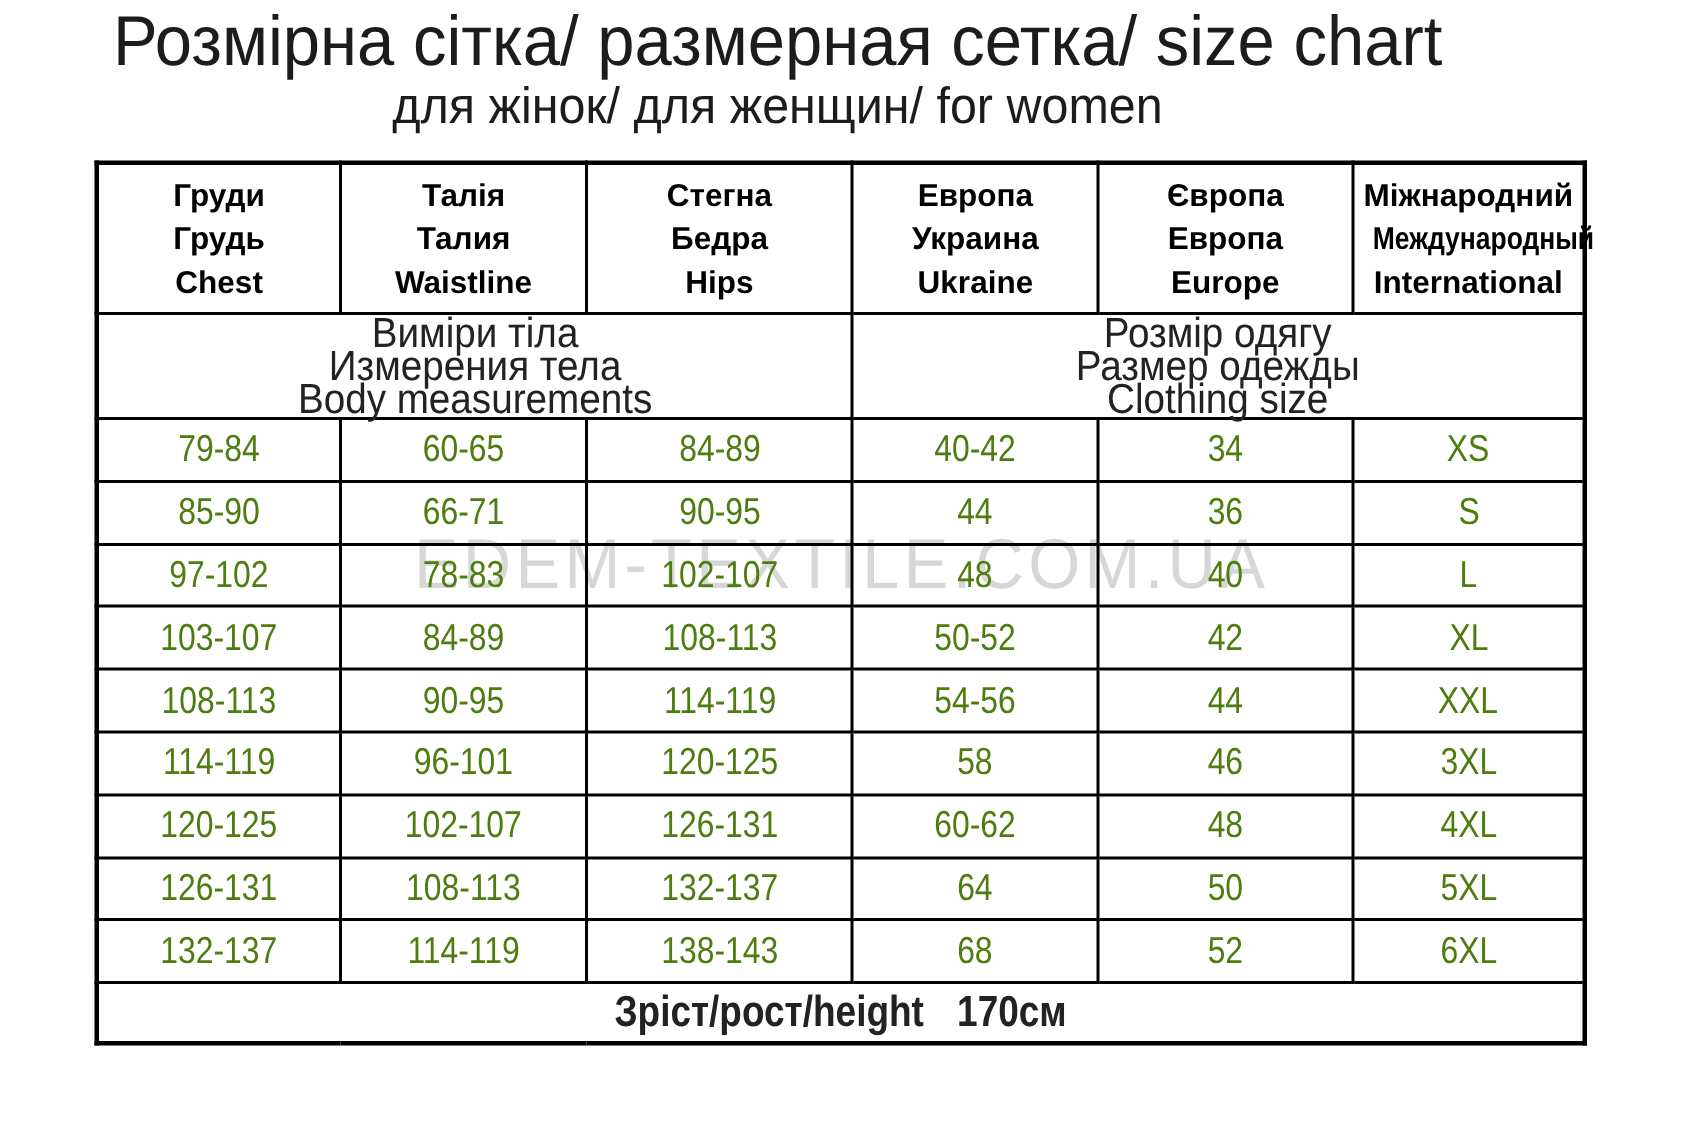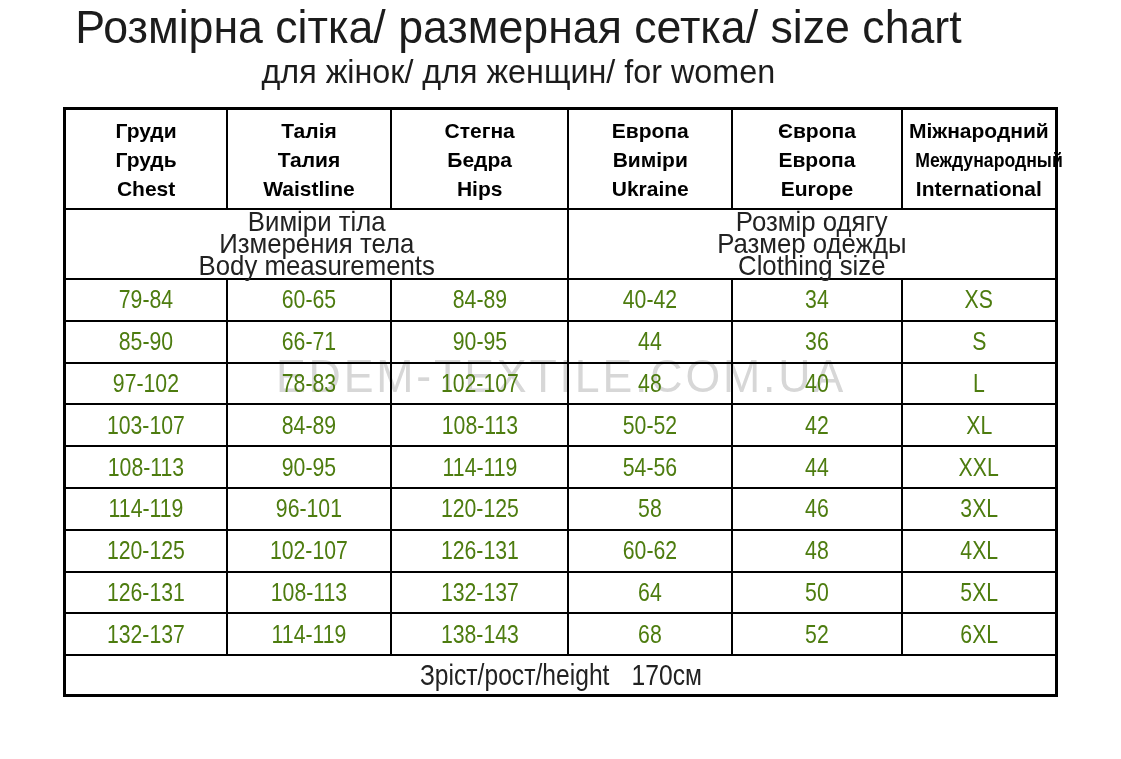--- a/index.html
+++ b/index.html
@@ -105,21 +105,21 @@
   }
   .cond {
     display: inline-block;
     transform: scaleX(0.85);
     transform-origin: center;
     white-space: nowrap;
   }
   tr.footer-row td {
     height: 38px;
     font-size: 29px;
-    font-weight: 400;
+    font-weight: 700;
     color: #222222;
   }
   .footer-label { margin-right: 26px; }
 </style>
 </head>
 <body>
 
 <div class="titles">
   <div>
     <span class="main-title">Розмірна сітка/ размерная сетка/ size chart</span>
@@ -152,21 +152,21 @@
         <span class="hdr-line">Талия</span>
         <span class="hdr-line">Waistline</span>
       </th>
       <th>
         <span class="hdr-line">Стегна</span>
         <span class="hdr-line">Бедра</span>
         <span class="hdr-line">Hips</span>
       </th>
       <th>
         <span class="hdr-line">Европа</span>
-        <span class="hdr-line">Виміри</span>
+        <span class="hdr-line">Украина</span>
         <span class="hdr-line">Ukraine</span>
       </th>
       <th>
         <span class="hdr-line">Європа</span>
         <span class="hdr-line">Европа</span>
         <span class="hdr-line">Europe</span>
       </th>
       <th>
         <span class="hdr-line">Міжнародний</span>
         <span class="hdr-line squeeze">Международный</span>

